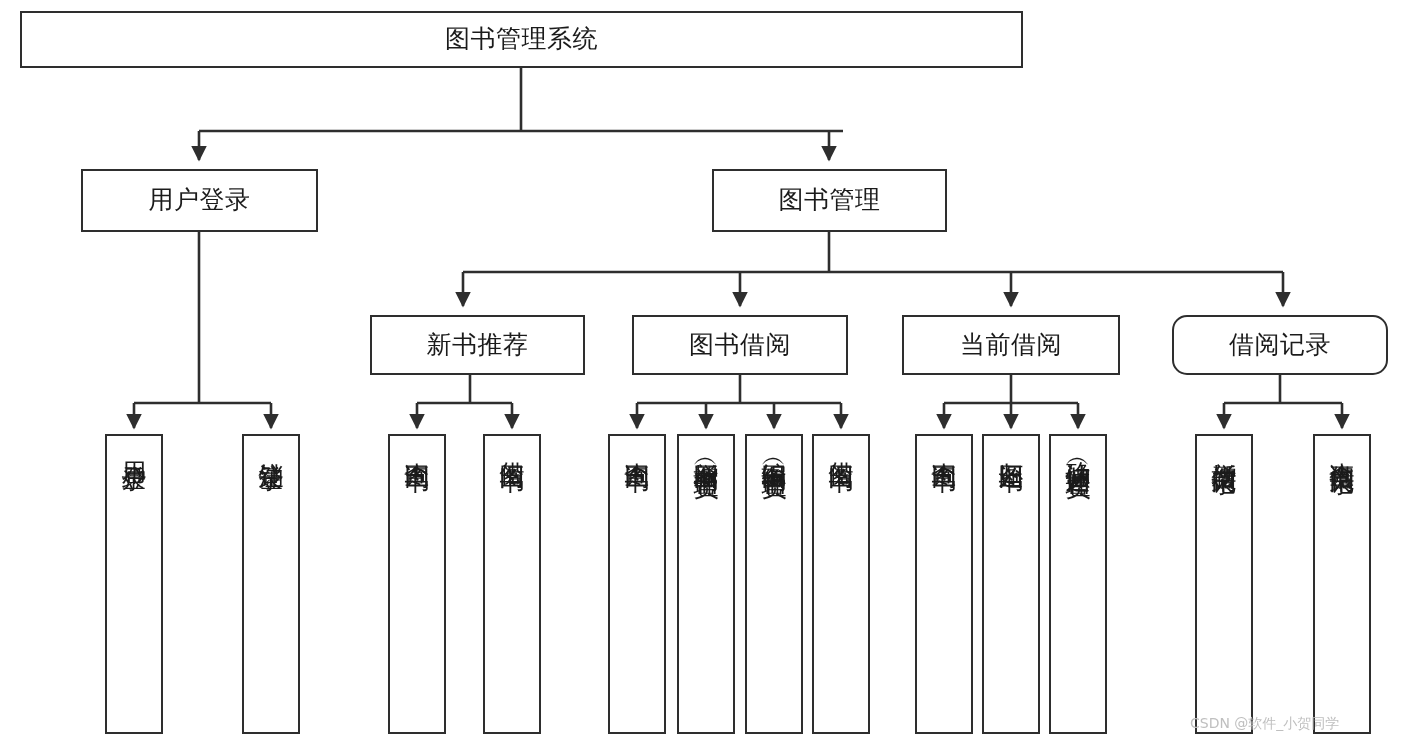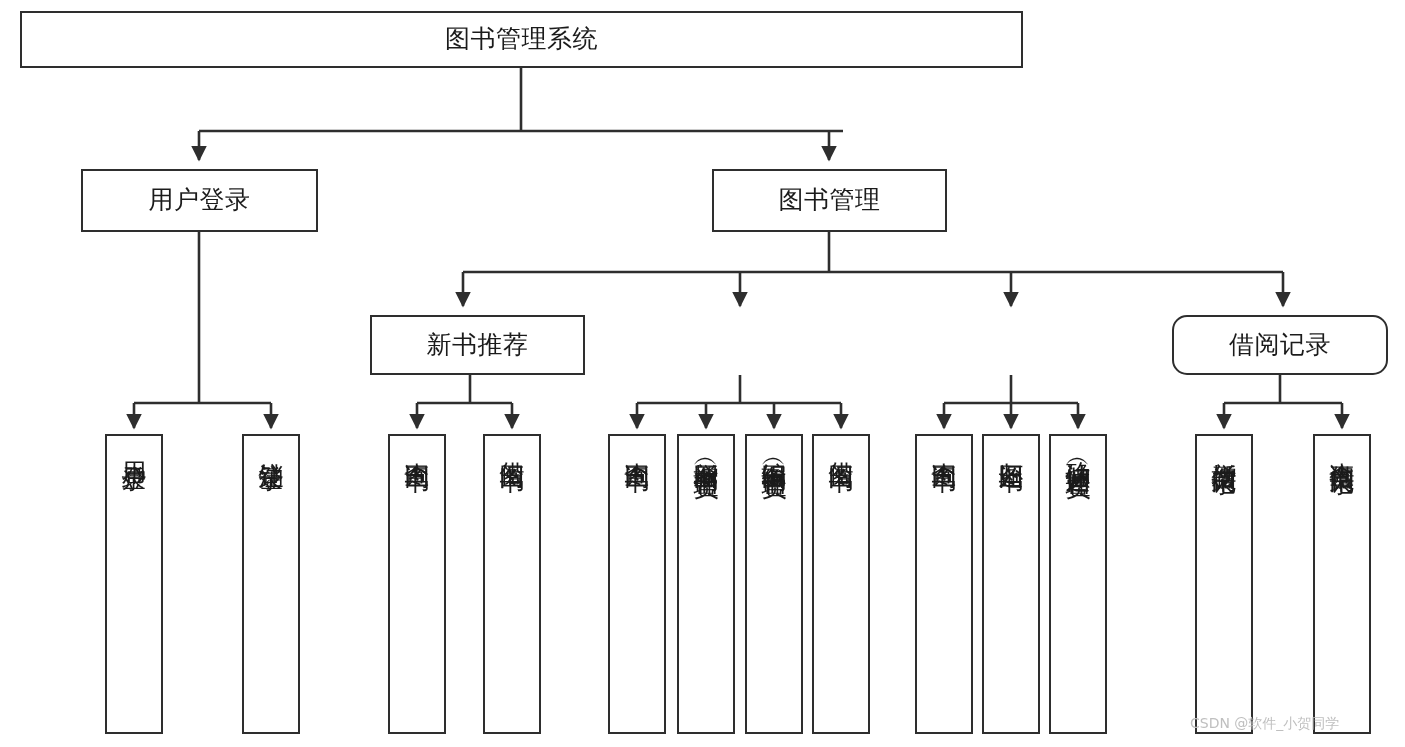--- a/index.html
+++ b/index.html
@@ -135,20 +135,26 @@
   <div class="node horiz" style="left:81px; top:169px; width:237px; height:63px;">
     <span class="lbl">用户登录</span>
   </div>
   <div class="node horiz" style="left:712px; top:169px; width:235px; height:63px;">
     <span class="lbl">图书管理</span>
   </div>
 
   <div class="node horiz" style="left:362px; top:315px; width:215px; height:60px;margin-left:8px;">
     <span class="lbl">新书推荐</span>
   </div>
+  <div class="node horiz" style="left:632px; top:315px; width:216px; height:60px;">
+    <span class="lbl">图书借阅</span>
+  </div>
+  <div class="node horiz" style="left:902px; top:315px; width:218px; height:60px;">
+    <span class="lbl">当前借阅</span>
+  </div>
   <div class="node horiz" style="left:1172px; top:315px; width:216px; height:60px;border-radius:15px;">
     <span class="lbl">借阅记录</span>
   </div>
 
   <div class="node vert" style="left:105px; top:434px; width:58px; height:300px;">
     <span class="lbl">用户登录</span>
   </div>
   <div class="node vert" style="left:242px; top:434px; width:58px; height:300px;">
     <span class="lbl">注销登录</span>
   </div>

